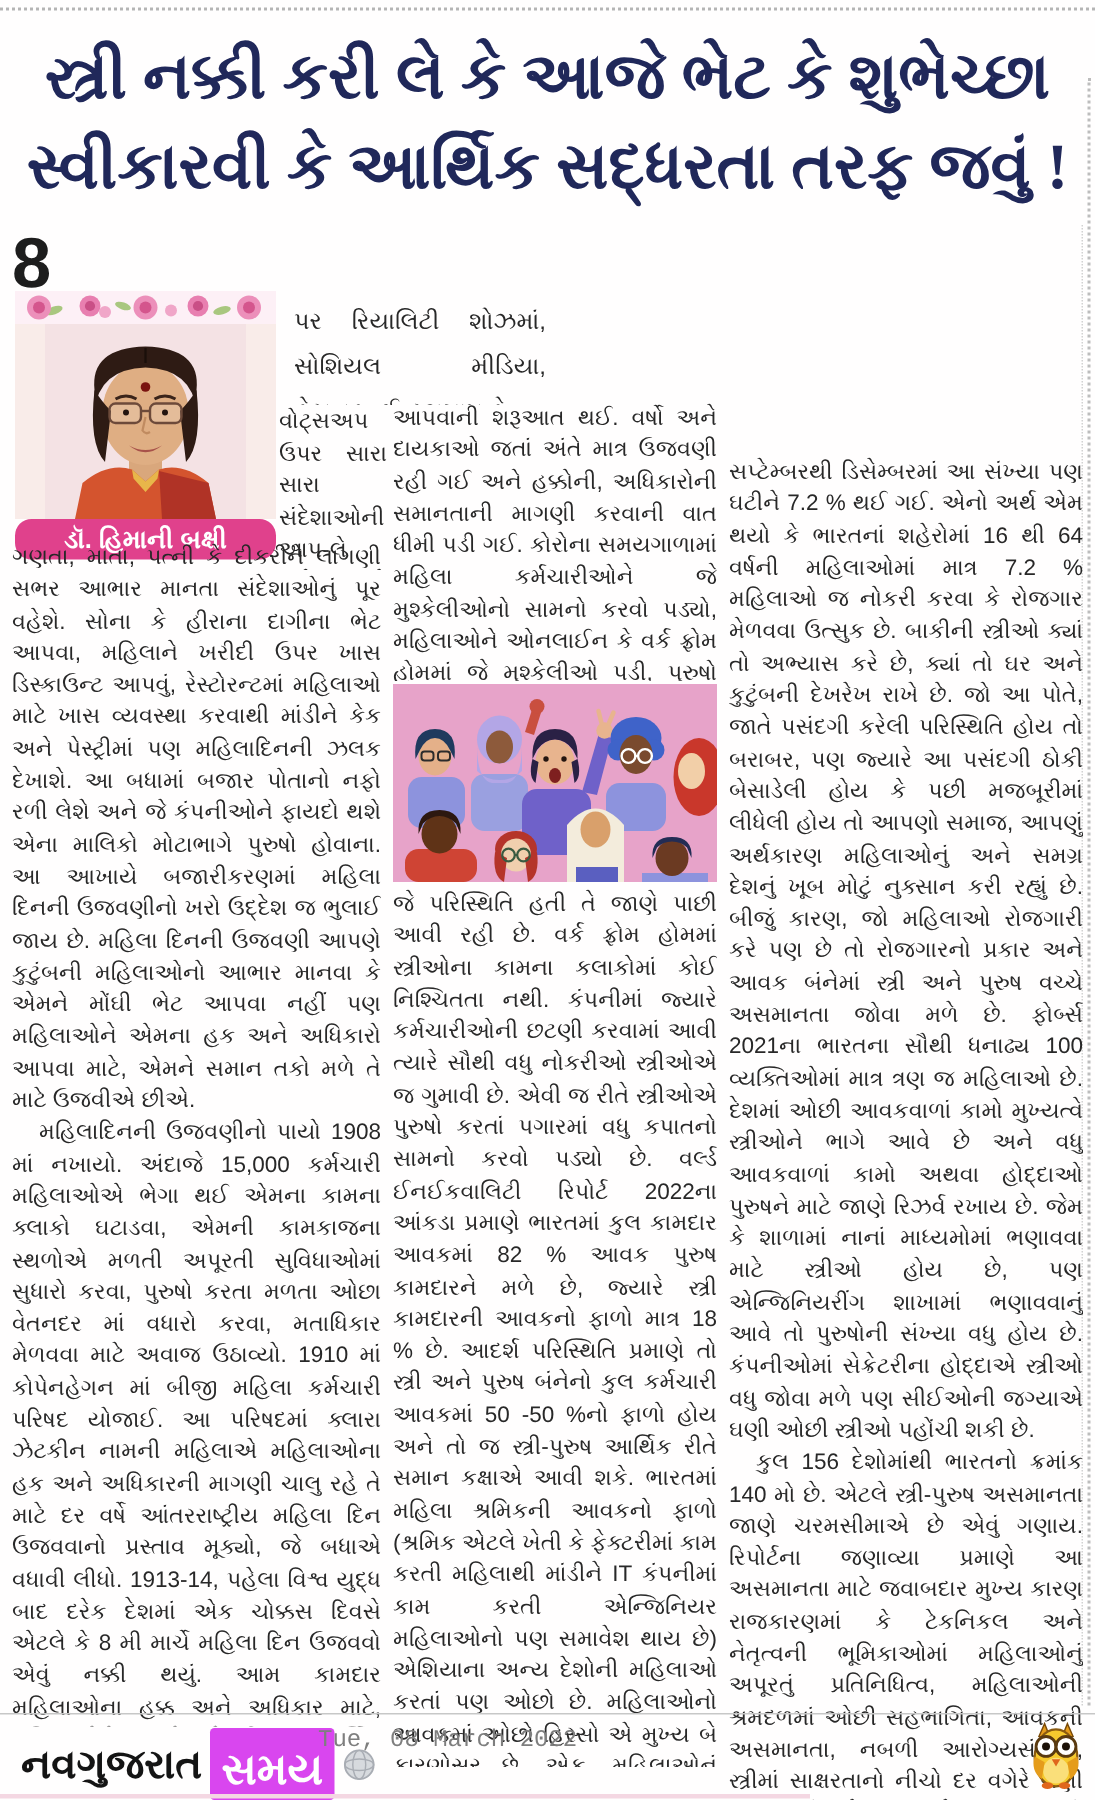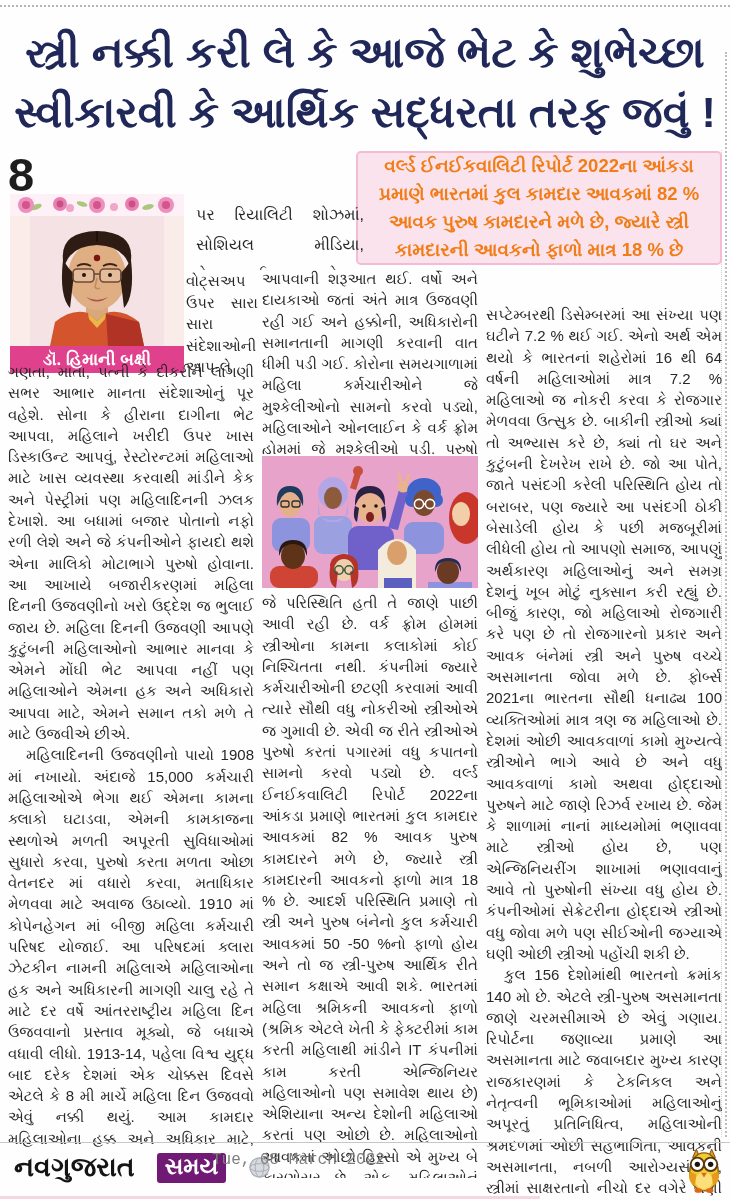--- a/index.html
+++ b/index.html
@@ -9,21 +9,21 @@
     background:#fffefe; overflow:hidden;
     font-family:"Liberation Sans","DejaVu Sans",sans-serif;
     color:#262626;
   }
   .dotted-top { position:absolute; left:0; top:5px; width:730px; border-top:2px dotted #b5b5b5; }
   .dotted-right { position:absolute; right:3px; top:52px; height:1085px; border-right:2px dotted #bdbdbd; }
   .dotted-right2 { position:absolute; right:8px; top:150px; height:987px; border-right:1px dotted #d2d2d2; }
 
   .headline { position:absolute; left:8px; top:22px; width:714px; text-align:center;
     color:#20285a; font-weight:800; font-size:43px; line-height:60px;
-    font-family:Liberation Sans, sans-serif; letter-spacing:0; }
+    font-family:Liberation Serif, serif; letter-spacing:0; }
 
   .highlight-box { position:absolute; left:356px; top:151px; width:366px; height:114px;
     background:#fbe3ee; border:2px solid #f2bcd4; border-radius:5px;
     display:flex; align-items:center; justify-content:center; padding:6px 12px;
     color:#f07d17; font-weight:700; font-size:18.5px; line-height:1.52; text-align:center; }
 
   .body-text { font-size:15px; line-height:21.3px; text-align:justify; overflow:hidden; color:#282828; }
 
   .intro-top { position:absolute; left:8px; top:154px; width:346px; height:46px;
     font-size:16px; line-height:22px; }
@@ -31,59 +31,56 @@
 
   .intro-right { position:absolute; left:184px; top:200px; width:168px; height:70px;
     font-size:16px; line-height:30px;margin-left:12px; }
   .beside-photo { position:absolute; left:186px; top:270px; width:72px; height:110px;
     font-size:15px; line-height:21.5px; }
 
   .figure { position:absolute; left:10px; top:194px; width:174px; }
   .flowers { display:block; width:174px; height:22px; background:#fdf0f6; }
   .photo { display:block; width:174px; height:130px; }
   .caption { width:174px; height:27px; background:#e0418c; color:#fff; font-weight:700;
-    font-size:17px; display:flex; align-items:center; justify-content:center; }
+    font-size:17px; display:flex; align-items:center; justify-content:center;border-radius:11px; }
 
   .col1 { position:absolute; left:8px; top:361px; width:246px; height:790px; }
   .col2 { position:absolute; left:262px; top:268px; width:216px; height:914px; }
   .col2 .top { height:186px; }
   .illustration { display:block; width:216px; height:132px; margin:2px 0 4px 0; }
   .col2 .bottom { height:586px; }
   .col3 { position:absolute; left:486px; top:268px; width:236px; height:906px;margin-top:36px; }
   .indent { text-indent:18px; }
 
   .footer-rule { position:absolute; left:0; top:1142px; width:730px; border-top:1px solid #c7c7c7; }
   .footer { position:absolute; left:0; top:1146px; width:730px; height:54px; }
-  .logo { position:absolute; left:14px; top:6px; display:flex; align-items:center; gap:22px; }
+  .logo { position:absolute; left:14px; top:6px; display:flex; align-items:center; gap:5px; }
   .logo-black { font-size:27px; font-weight:800; color:#141414; letter-spacing:0; }
-  .logo-orange { background:#701a75; color:#fff; font-size:23px; font-weight:800;
-    padding:0 8px 3px 8px; border-radius:3px; }
+  .logo-orange { background:#d946ef; color:#fff; font-size:29px; font-weight:800;
+    padding:12px 8px 3px 8px; border-radius:3px; }
   .globe { width:23px; height:23px; }
   .meta { position:absolute; left:212px; top:2px; font-family:"Liberation Mono","DejaVu Sans Mono",monospace;
     font-size:16px; line-height:24px; color:#7e7e7e; }
   .meta .url { color:#7e7e7e; text-decoration:none; }
   .owl { position:absolute; right:7px; top:0; width:38px; height:48px; }
   .bottom-edge { position:absolute; left:0; top:1196px; width:540px; height:3px; background:#f4d7e2; }
 </style>
 </head>
 <body>
 
 <div class="page">
   <div class="dotted-top"></div>
   <div class="dotted-right"></div>
   <div class="dotted-right2"></div>
 
   <div class="headline">
     <div>સ્ત્રી નક્કી કરી લે કે આજે ભેટ કે શુભેચ્છા</div>
     <div>સ્વીકારવી કે આર્થિક સદ્ધરતા તરફ જવું !</div>
   </div>
 
-  <div class="highlight-box">
-    <span>વર્લ્ડ ઈનઈકવાલિટી રિપોર્ટ 2022ના આંકડા પ્રમાણે ભારતમાં કુલ કામદાર આવકમાં 82 % આવક પુરુષ કામદારને મળે છે, જ્યારે સ્ત્રી કામદારની આવકનો ફાળો માત્ર 18 % છે</span>
-  </div>
 
   <div class="intro-top body-text">
     <span class="dropcap">8</span>
   </div>
   <div class="intro-right body-text">પર રિયાલિટી શોઝમાં, સોશિયલ મીડિયા, ફેસબુક, ઈન્સ્ટાગ્રામ કે</div>
   <div class="beside-photo body-text">વોટ્સઅપ ઉપર સારા સારા સંદેશાઓની આપ-લે થશે. નારીને મહાન</div>
 
   <div class="figure">
     <svg class="flowers" viewBox="0 0 174 22" xmlns="http://www.w3.org/2000/svg">
       <rect width="174" height="22" fill="#fdf0f6"></rect>

